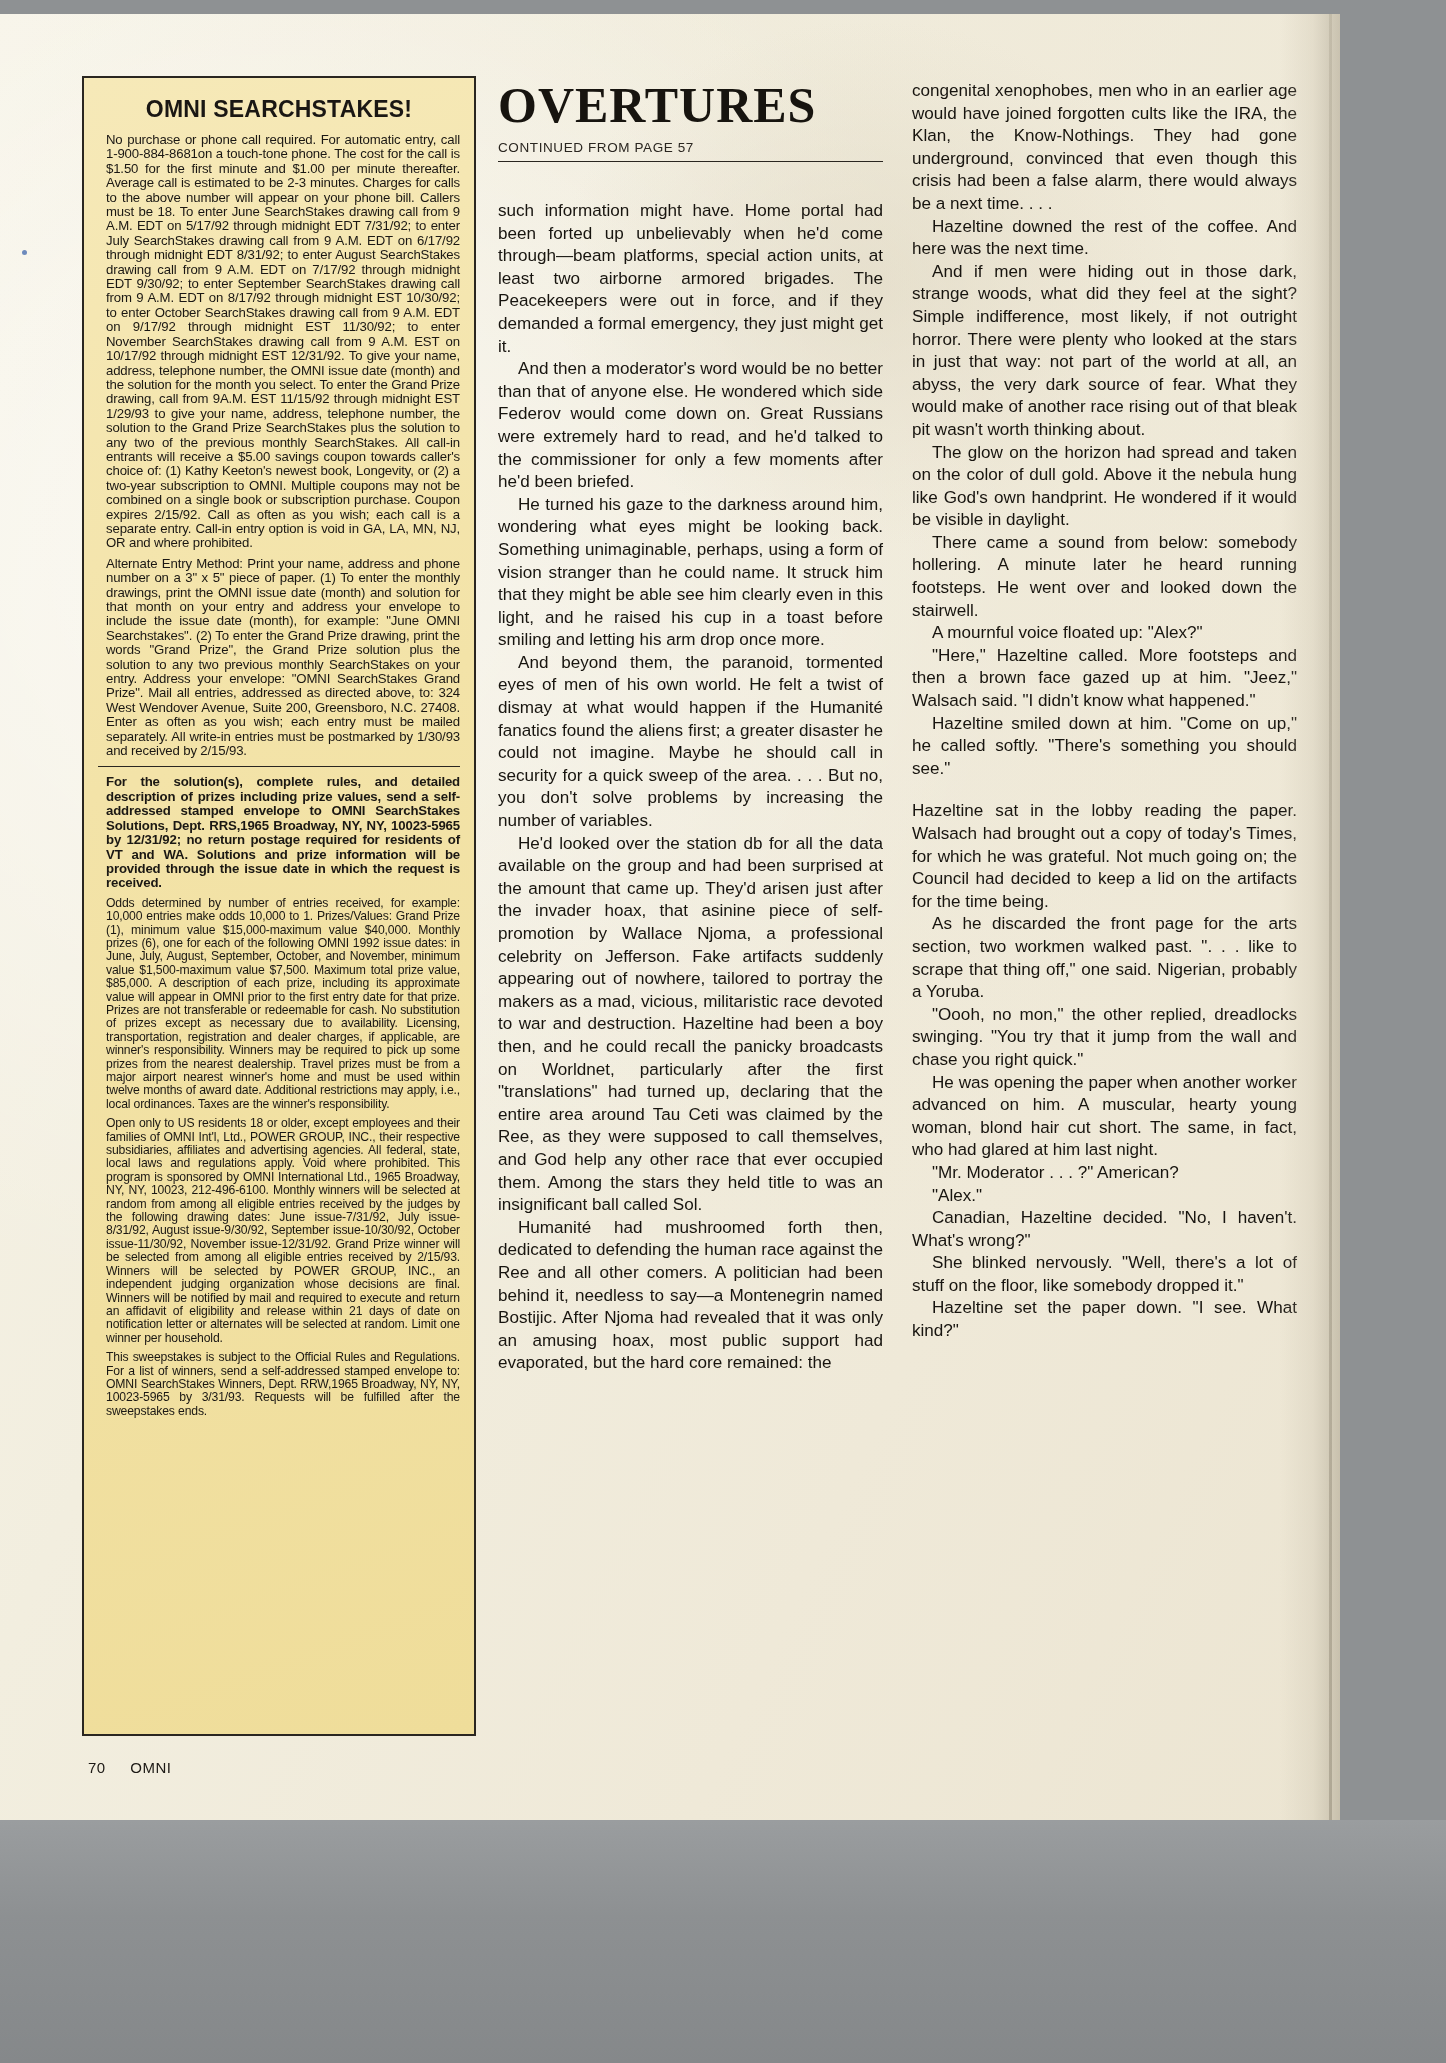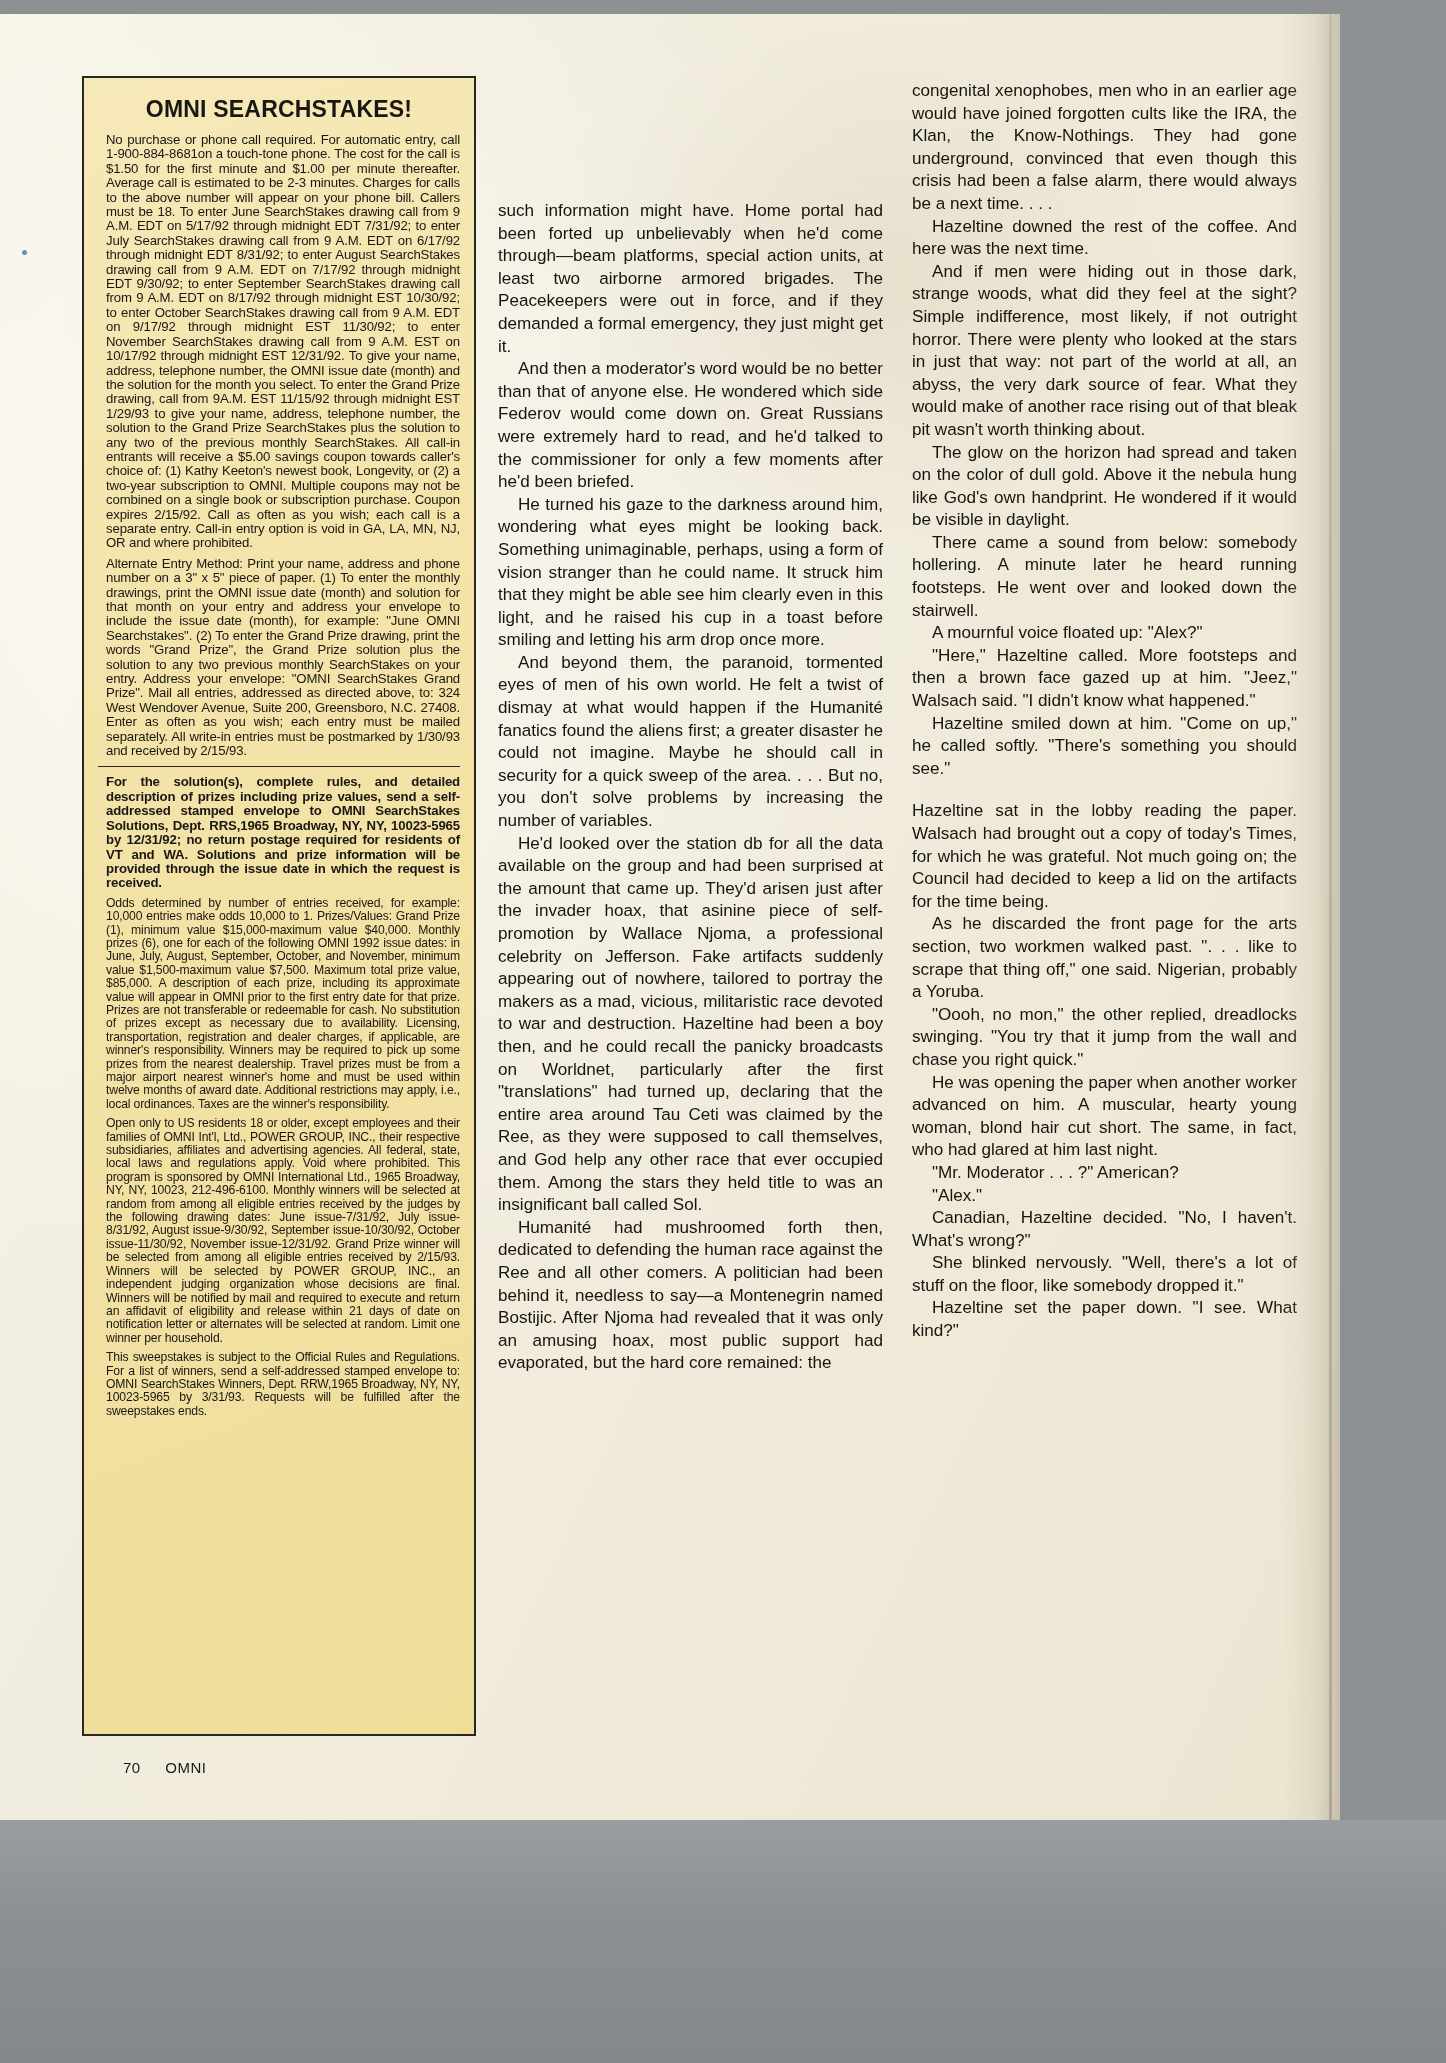--- a/index.html
+++ b/index.html
@@ -138,21 +138,21 @@
   .col p.gap { margin-top: 20px; }
 
   #folio {
     position: absolute;
     left: 88px; top: 1745px;
     font-size: 15px;
     color: #1c1915;
     font-family: "Liberation Sans", sans-serif;
     letter-spacing: 0.5px;
   }
-  #folio .num { display: inline-block; margin-right: 20px; margin-left: 35px; }
+  #folio .num { display: inline-block; margin-right: 20px; }
   .dot {
     position: absolute;
     left: 22px; top: 236px;
     width: 5px; height: 5px;
     border-radius: 50%;
     background: #4a6fb0;
     opacity: .8;
   }
 </style>
 </head>
@@ -185,20 +185,25 @@
 
     <p class="sb-p sb-small">
       <span>Open only to US residents 18 or older, except employees and their families of OMNI Int'l, Ltd., POWER GROUP, INC., their respective subsidiaries, affiliates and advertising agencies.  All federal, state, local laws and regulations apply.  Void where prohibited. This program is sponsored by OMNI International Ltd., 1965 Broadway, NY, NY, 10023, 212-496-6100.  Monthly winners will be selected at random from among all eligible entries received by the judges by the following drawing dates: June issue-7/31/92, July issue-8/31/92, August issue-9/30/92, September issue-10/30/92, October issue-11/30/92, November issue-12/31/92.  Grand Prize winner will be selected from among all eligible entries received by 2/15/93.  Winners will be selected by POWER GROUP, INC., an independent judging organization whose decisions are final.  Winners will be notified by mail and required to execute and return an affidavit of eligibility and release within 21 days of date on notification letter or alternates will be selected at random.  Limit one winner per household.</span>
     </p>
 
     <p class="sb-p sb-small">
       <span>This sweepstakes is subject to the Official Rules and Regulations.  For a list of winners, send a self-addressed stamped envelope to: OMNI SearchStakes Winners, Dept. RRW,1965 Broadway, NY, NY, 10023-5965 by 3/31/93.  Requests will be fulfilled after the sweepstakes ends.</span>
     </p>
   </div>
 
+  <div id="masthead">
+    <div class="title">OVERTURES</div>
+    <div class="cont">CONTINUED FROM PAGE 57</div>
+    <div class="rule"></div>
+  </div>
 
   <div id="col2" class="col">
     <p class="noind">such information might have. Home portal had been forted up unbelievably when he'd come through—beam platforms, special action units, at least two airborne armored brigades. The Peacekeepers were out in force, and if they demanded a formal emergency, they just might get it.</p>
     <p>And then a moderator's word would be no better than that of anyone else. He wondered which side Federov would come down on. Great Russians were extremely hard to read, and he'd talked to the commissioner for only a few moments after he'd been briefed.</p>
     <p>He turned his gaze to the darkness around him, wondering what eyes might be looking back. Something unimaginable, perhaps, using a form of vision stranger than he could name. It struck him that they might be able see him clearly even in this light, and he raised his cup in a toast before smiling and letting his arm drop once more.</p>
     <p>And beyond them, the paranoid, tormented eyes of men of his own world. He felt a twist of dismay at what would happen if the Humanité fanatics found the aliens first; a greater disaster he could not imagine. Maybe he should call in security for a quick sweep of the area. . . . But no, you don't solve problems by increasing the number of variables.</p>
     <p>He'd looked over the station db for all the data available on the group and had been surprised at the amount that came up. They'd arisen just after the invader hoax, that asinine piece of self-promotion by Wallace Njoma, a professional celebrity on Jefferson. Fake artifacts suddenly appearing out of nowhere, tailored to portray the makers as a mad, vicious, militaristic race devoted to war and destruction. Hazeltine had been a boy then, and he could recall the panicky broadcasts on Worldnet, particularly after the first "translations" had turned up, declaring that the entire area around Tau Ceti was claimed by the Ree, as they were supposed to call themselves, and God help any other race that ever occupied them. Among the stars they held title to was an insignificant ball called Sol.</p>
     <p>Humanité had mushroomed forth then, dedicated to defending the human race against the Ree and all other comers. A politician had been behind it, needless to say—a Montenegrin named Bostijic. After Njoma had revealed that it was only an amusing hoax, most public support had evaporated, but the hard core remained: the</p>
   </div>
 

